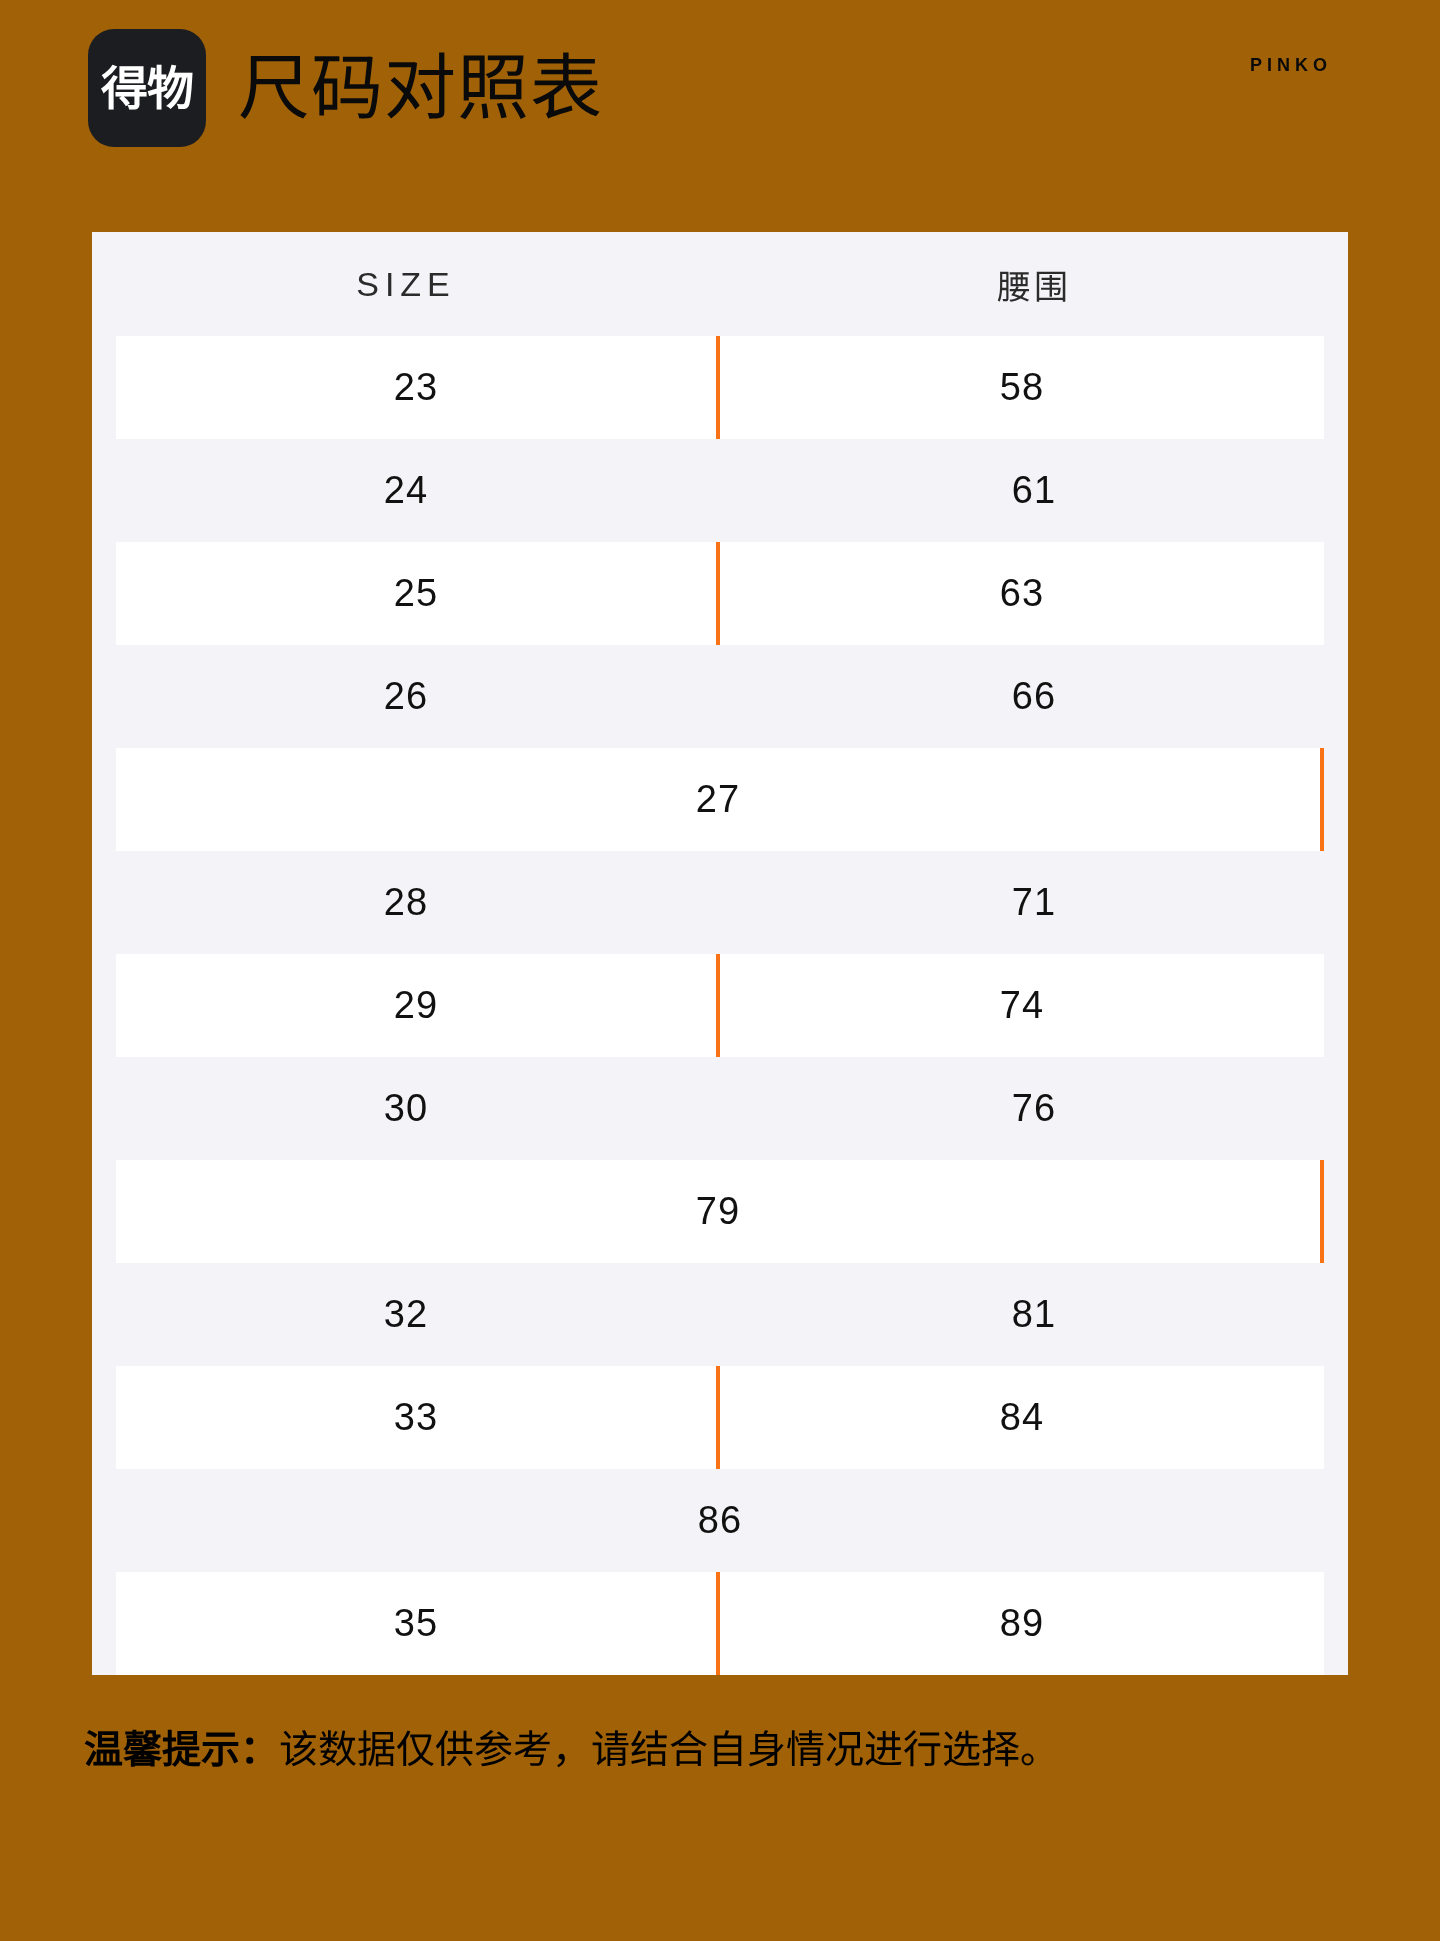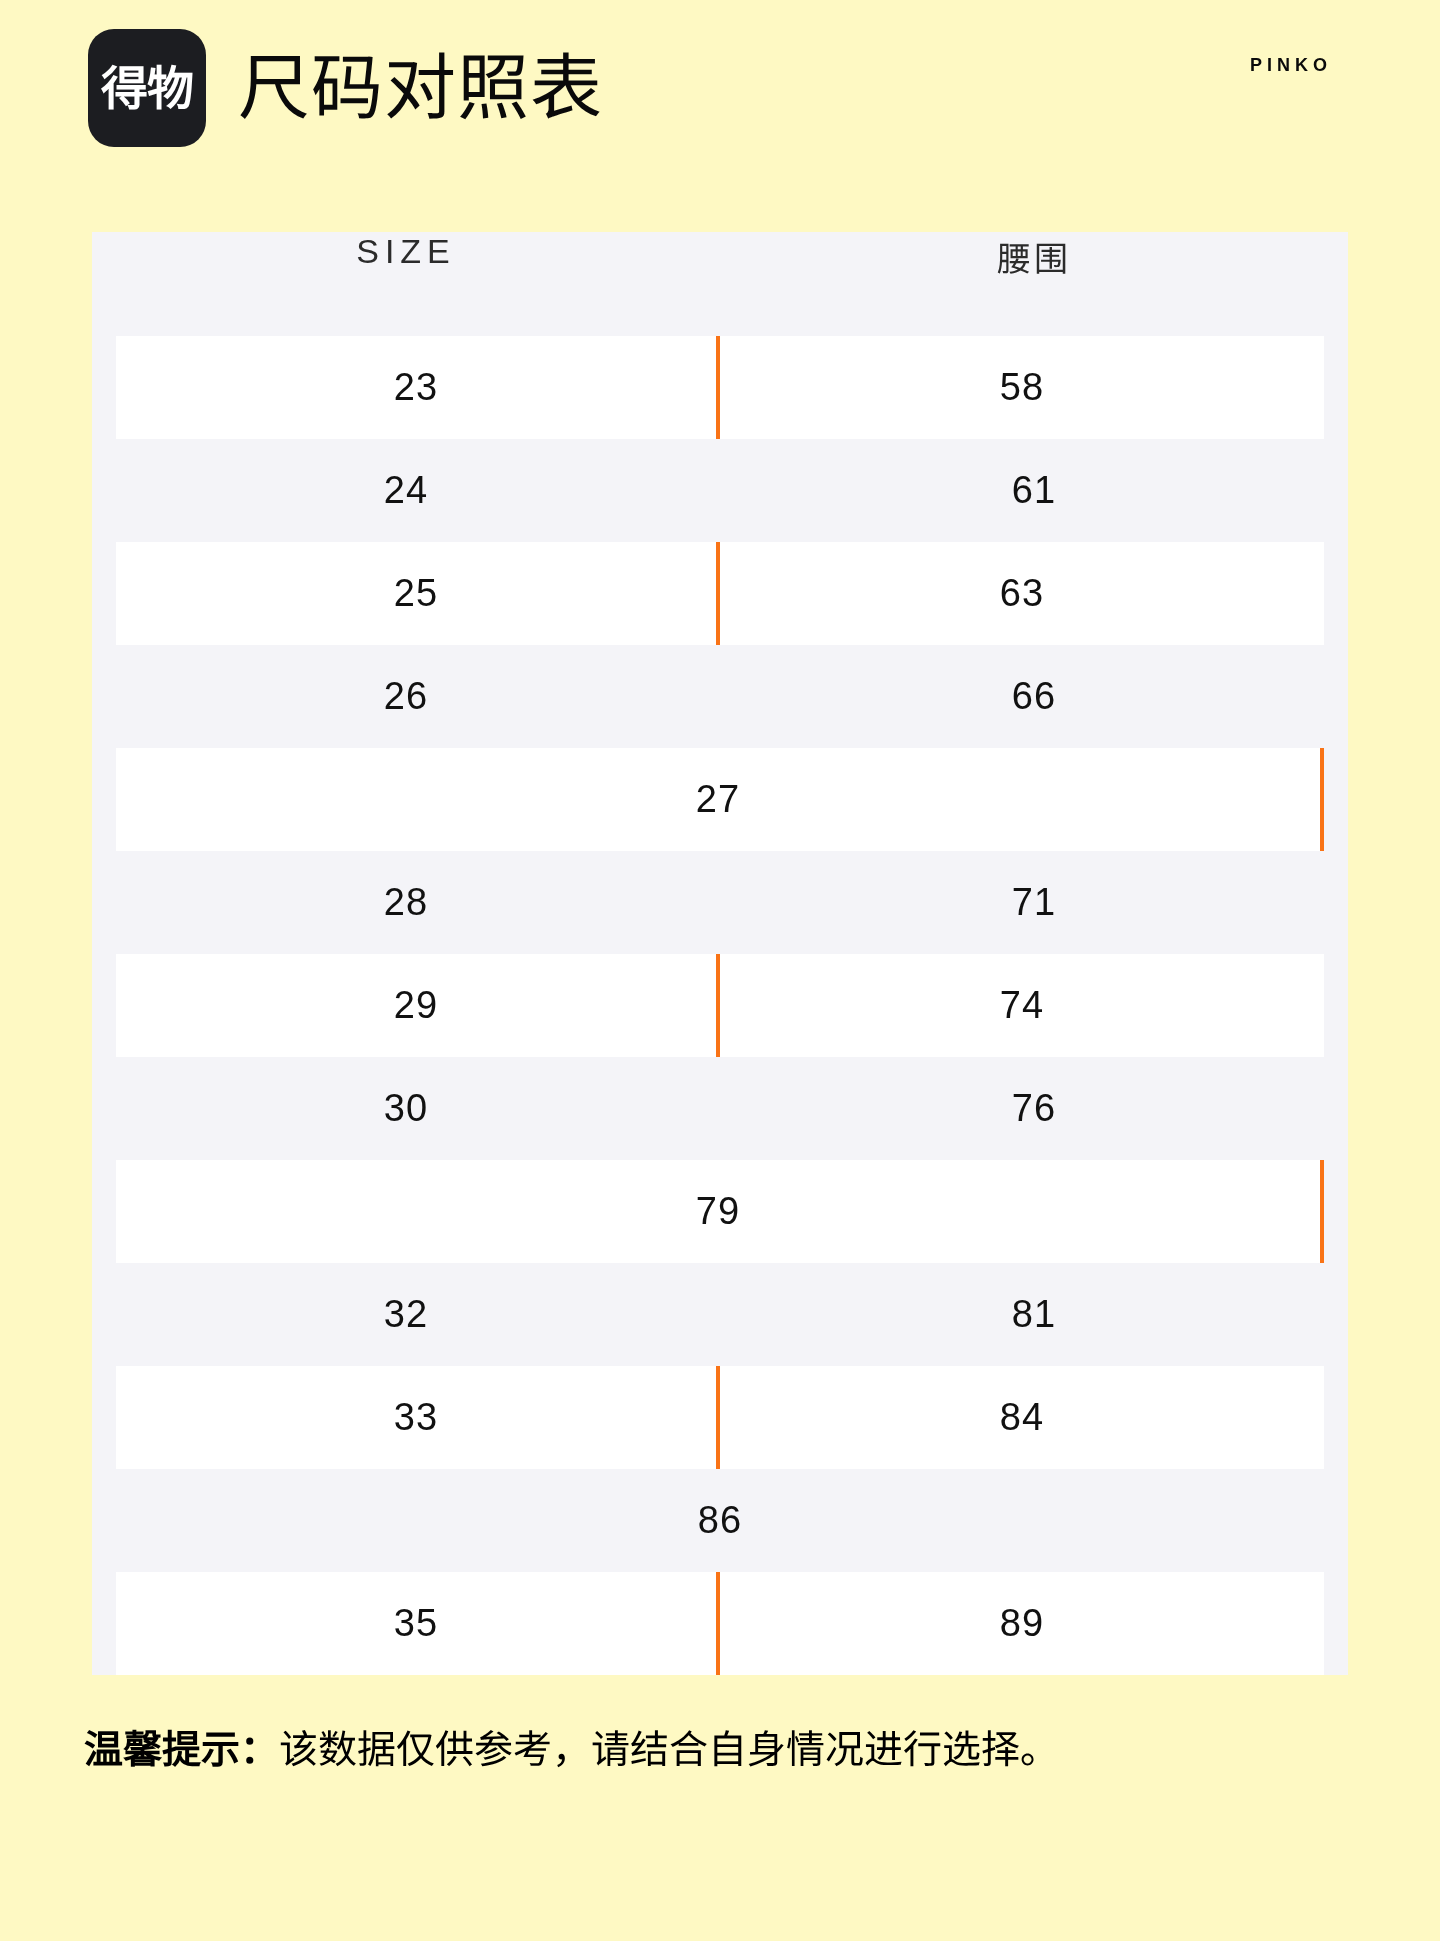--- a/index.html
+++ b/index.html
@@ -9,21 +9,21 @@
     height: 1941px;
     background: #ffffff;
     font-family: "Liberation Sans", "DejaVu Sans", sans-serif;
     -webkit-font-smoothing: antialiased;
   }
 
   .page {
     position: relative;
     width: 1440px;
     height: 1941px;
-    background: #fef9c3;
+    background: #a16207;
     overflow: hidden;
   }
 
   
   .header {
     position: absolute;
     left: 0;
     top: 0;
     width: 1440px;
     height: 176px;
@@ -91,21 +91,21 @@
 
   .table {
     width: 100%;
     display: flex;
     flex-direction: column;
   }
 
   .row {
     display: flex;
     width: 100%;
-    align-items: flex-start;
+    align-items: center;
   }
 
   .cell {
     flex: 1 1 50%;
     display: flex;
     align-items: center;
     justify-content: center;
     text-align: center;
   }
 

